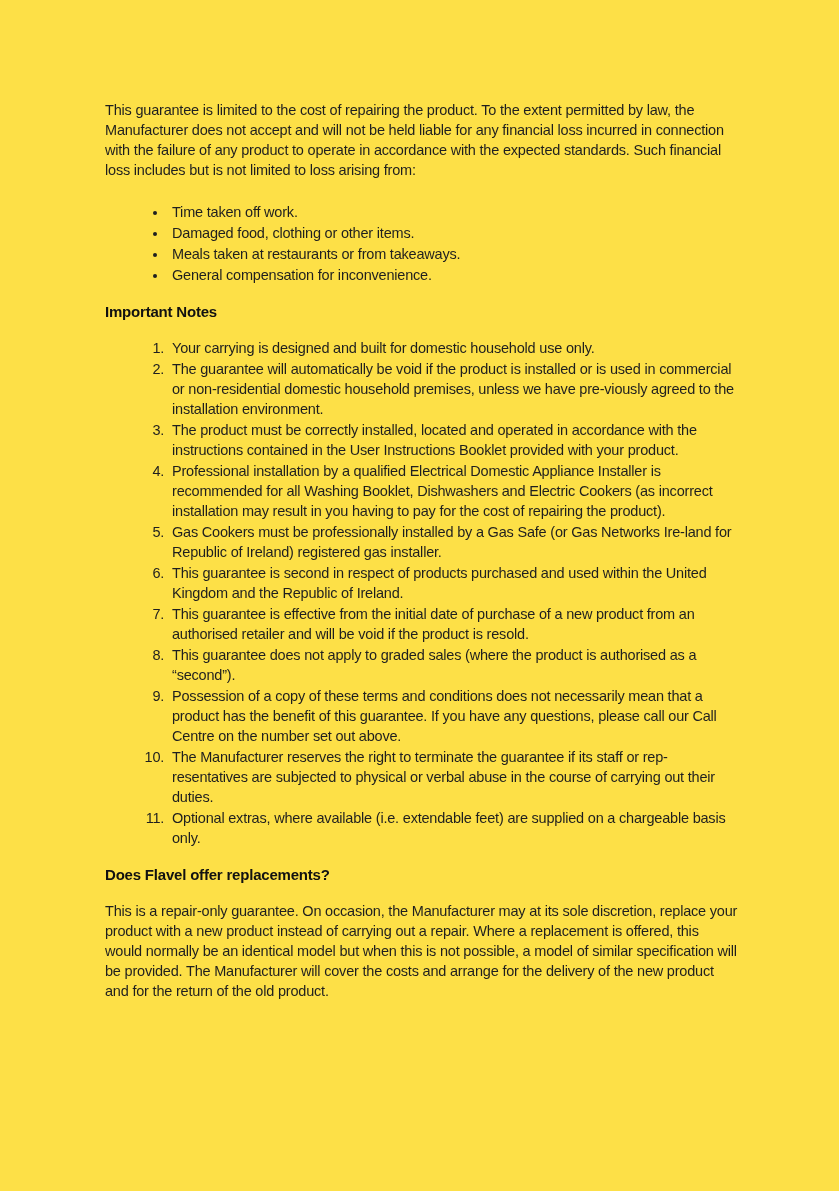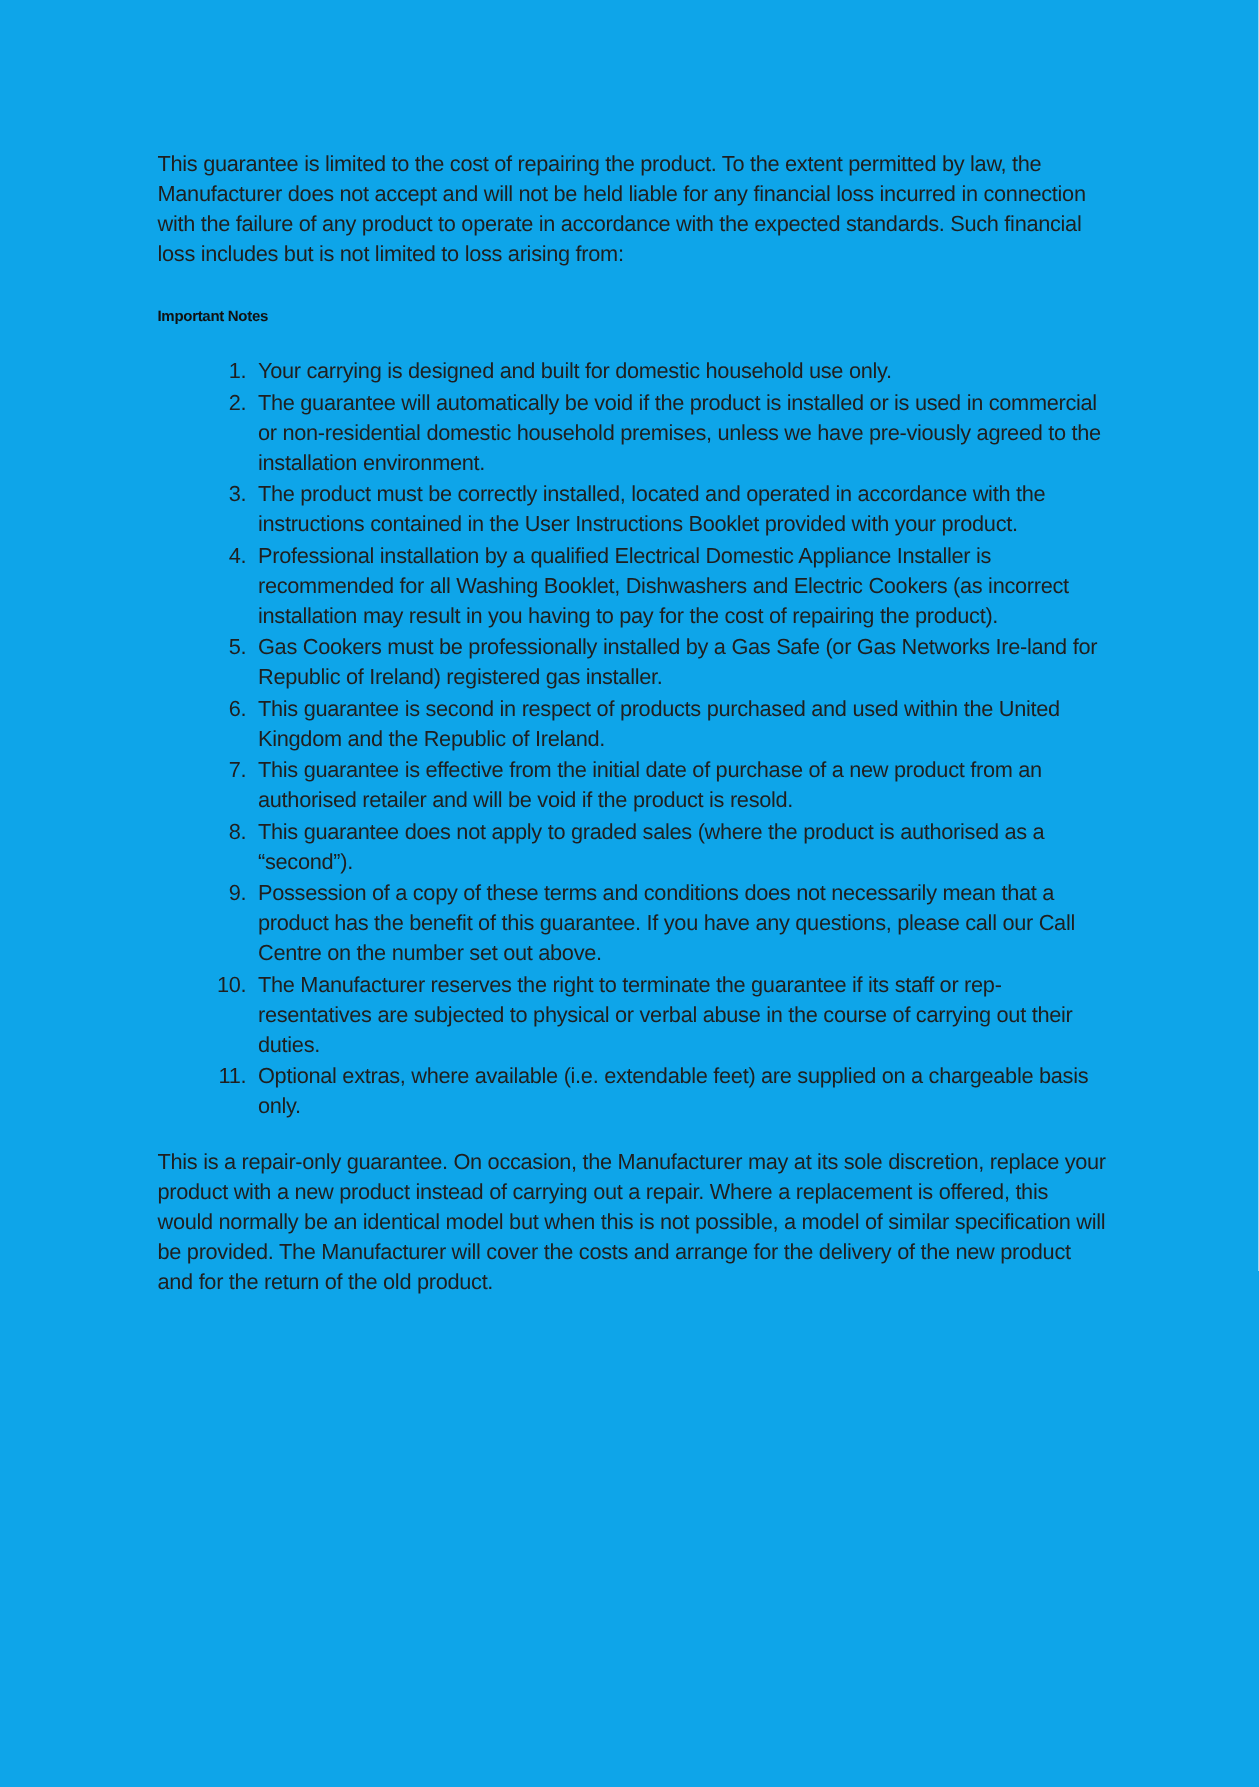--- a/index.html
+++ b/index.html
@@ -5,21 +5,21 @@
   html, body {
     margin: 0;
     padding: 0;
     background: #ffffff;
   }
   .page {
     position: relative;
     width: 839px;
     height: 1191px;
     margin: 0 auto;
-    background: #0ea5e9;
+    background: #fde047;
     font-family: "Liberation Sans", sans-serif;
     color: #1f1f1f;
     overflow: hidden;
   }
   .content {
     position: absolute;
     left: 105px;
     top: 100px;
     width: 634px;
     font-size: 14.5px;
@@ -39,52 +39,59 @@
     list-style-type: disc;
   }
   .content ol {
     list-style-type: decimal;
   }
   .content li {
     margin: 0;
     padding: 0 0 1px 4px;
   }
   .content h2 {
-    font-size: 10px;
+    font-size: 15px;
     font-weight: bold;
     margin: 0 0 16px 0;
     line-height: 20px;
     color: #111111;
   }
   .spacer-after-intro { height: 6px; }
 </style>
 </head>
 <body>
 
 <div class="page">
   <div class="content">
 
     <p>This guarantee is limited to the cost of repairing the product. To the extent permitted by law, the Manufacturer does not accept and will not be held liable for any financial loss incurred in connection with the failure of any product to operate in accordance with the expected standards. Such financial loss includes but is not limited to loss arising from:</p>
 
     <div class="spacer-after-intro"></div>
 
+    <ul>
+      <li>Time taken off work.</li>
+      <li>Damaged food, clothing or other items.</li>
+      <li>Meals taken at restaurants or from takeaways.</li>
+      <li>General compensation for inconvenience.</li>
+    </ul>
 
     <h2>Important Notes</h2>
 
     <ol>
       <li>Your carrying is designed and built for domestic household use only.</li>
       <li>The guarantee will automatically be void if the product is installed or is used in commercial or non-residential domestic household premises, unless we have pre-viously agreed to the installation environment.</li>
       <li>The product must be correctly installed, located and operated in accordance with the instructions contained in the User Instructions Booklet provided with your product.</li>
       <li>Professional installation by a qualified Electrical Domestic Appliance Installer is recommended for all Washing Booklet, Dishwashers and Electric Cookers (as incorrect installation may result in you having to pay for the cost of repairing the product).</li>
       <li>Gas Cookers must be professionally installed by a Gas Safe (or Gas Networks Ire-land for Republic of Ireland) registered gas installer.</li>
       <li>This guarantee is second in respect of products purchased and used within the United Kingdom and the Republic of Ireland.</li>
       <li>This guarantee is effective from the initial date of purchase of a new product from an authorised retailer and will be void if the product is resold.</li>
       <li>This guarantee does not apply to graded sales (where the product is authorised as a “second”).</li>
       <li>Possession of a copy of these terms and conditions does not necessarily mean that a product has the benefit of this guarantee. If you have any questions, please call our Call Centre on the number set out above.</li>
       <li>The Manufacturer reserves the right to terminate the guarantee if its staff or rep-resentatives are subjected to physical or verbal abuse in the course of carrying out their duties.</li>
       <li>Optional extras, where available (i.e. extendable feet) are supplied on a chargeable basis only.</li>
     </ol>
 
+    <h2>Does Flavel offer replacements?</h2>
 
     <p>This is a repair-only guarantee. On occasion, the Manufacturer may at its sole discretion, replace your product with a new product instead of carrying out a repair. Where a replacement is offered, this would normally be an identical model but when this is not possible, a model of similar specification will be provided. The Manufacturer will cover the costs and arrange for the delivery of the new product and for the return of the old product.</p>
 
   </div>
 </div>
 
 </body></html>

